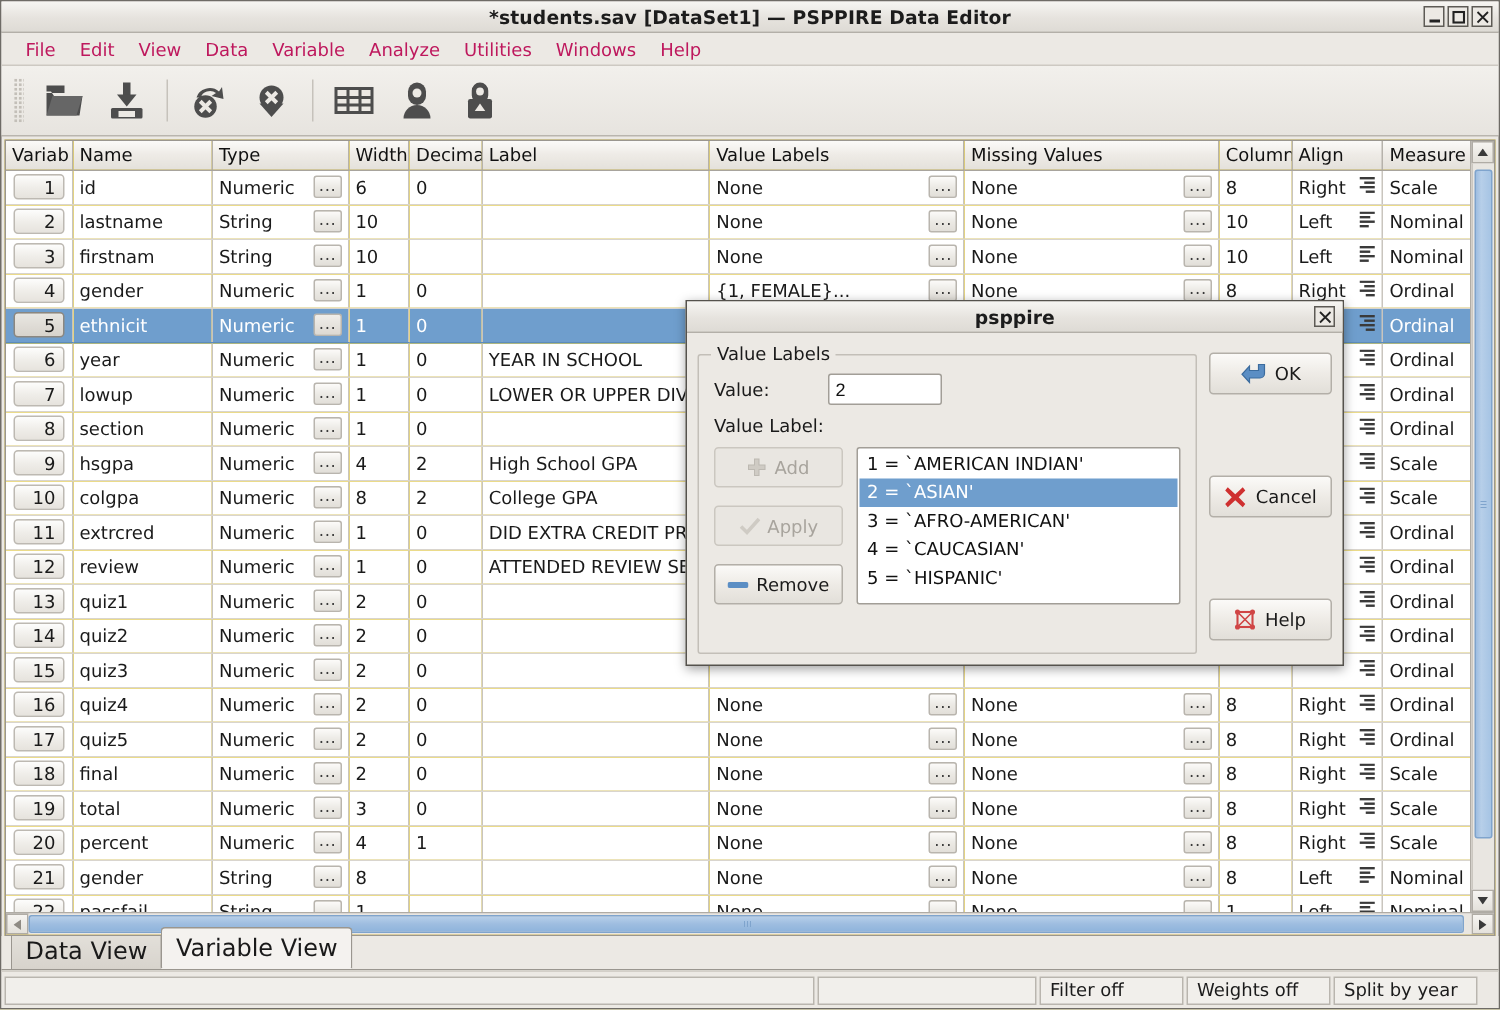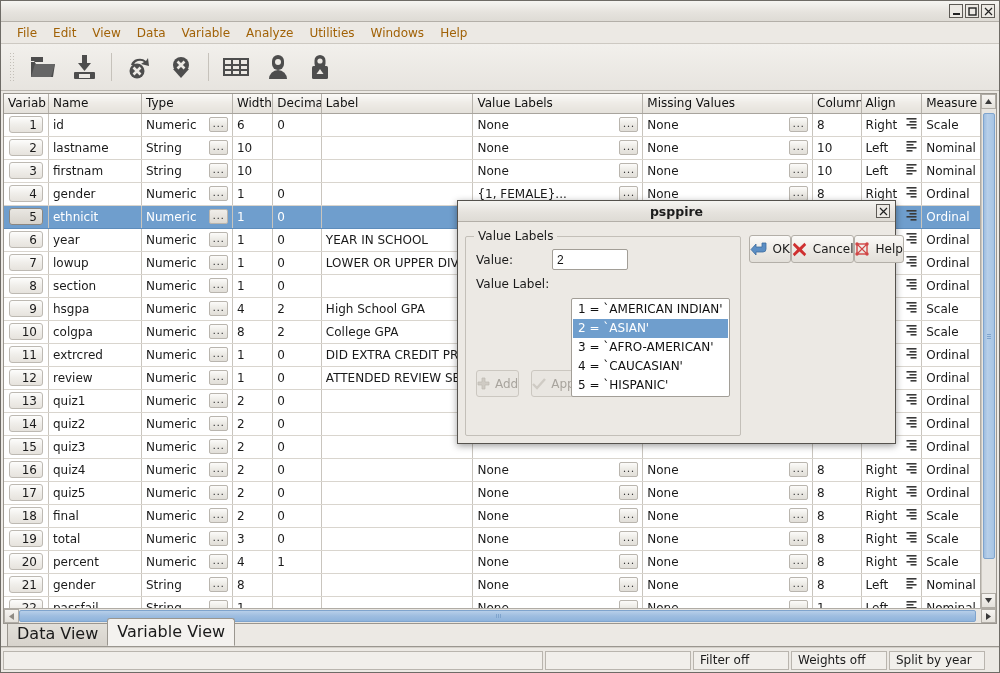--- a/index.html
+++ b/index.html
@@ -43,21 +43,21 @@
   .winbtn svg { display: block; }
 
   
   .menubar {
     height: 22px; flex: 0 0 22px;
     background: #ece9e4;
     border-bottom: 1px solid #cdc9c2;
     display: flex; align-items: center; padding-left: 8px;
   }
   .menuitem {
-    padding: 2px 8px; font-size: 12px; color: #a16207;
+    padding: 2px 8px; font-size: 12px; color: #be185d;
     cursor: default;
   }
 
   
   .toolbar {
     height: 47px; flex: 0 0 47px;
     background: linear-gradient(180deg,#f2f0ec 0%, #e7e4df 100%);
     border-bottom: 1px solid #b9b5ae;
     display: flex; align-items: center; padding-left: 8px; gap: 2px;
   }
@@ -248,42 +248,42 @@
   }
   .fieldrow { display: flex; align-items: center; margin-bottom: 7px; }
   .fieldlabel { font-size: 12px; color: #1a1a1a; width: 76px; }
   .textinput {
     height: 21px; line-height: 19px;
     border: 1px solid #a29e97; background: #ffffff;
     font-size: 12px; color: #111; padding: 0 4px;
     border-radius: 2px;
   }
   .lowerrow { display: flex; gap: 9px; margin-top: 4px; }
-  .btncol { width: 86px; display: flex; flex-direction: row; gap: 12px; align-items: flex-end; }
+  .btncol { width: 86px; display: flex; flex-direction: column; gap: 12px; }
   .dbtn {
     height: 27px;
     display: flex; align-items: center; justify-content: center; gap: 5px;
     background: linear-gradient(180deg,#fbfaf8 0%, #eeebe6 50%, #e2dfd9 100%);
     border: 1px solid #b3afa8; border-radius: 3px;
     font-size: 12px; color: #1a1a1a;
   }
   .dbtn.disabled { color: #a8a49d; background: #e9e6e1; border-color: #cbc7c0; }
   .listbox {
     flex: 1 1 auto;
     border: 1px solid #a29e97; background: #ffffff;
     border-radius: 2px; overflow: hidden; padding: 1px;
   }
   .litem {
     height: 19px; line-height: 19px;
     padding: 0 5px; font-size: 12px; color: #111;
     white-space: nowrap;
   }
   .litem.sel { background: #6f9ecd; color: #ffffff; }
   .rightbtns {
-    flex: 0 0 82px; display: flex; flex-direction: row;
+    flex: 0 0 82px; display: flex; flex-direction: column;
     justify-content: flex-start; gap: 0; padding-top: 5px;
   }
   .rbtn {
     height: 28px; margin-bottom: 54px;
     display: flex; align-items: center; justify-content: center; gap: 6px;
     background: linear-gradient(180deg,#fbfaf8 0%, #eeebe6 50%, #e2dfd9 100%);
     border: 1px solid #b3afa8; border-radius: 3px;
     font-size: 12px; color: #1a1a1a;
   }
   .rbtn:last-child { margin-bottom: 0; }
@@ -292,20 +292,21 @@
     width: 14px; height: 14px; border: 1px solid #5d5a55;
     background: #ece9e4; display: flex; align-items:center; justify-content:center;
   }
 </style>
 </head>
 <body>
 
 <div id="app">
 
   <div class="titlebar">
+    <div class="title">*students.sav [DataSet1] — PSPPIRE Data Editor</div>
     <div class="winbtns">
       <div class="winbtn">
         <svg width="9" height="9" viewBox="0 0 9 9">
             <rect x="1" y="6" width="7" height="2" fill="#222"></rect>
           </svg>
       </div>
       <div class="winbtn">
         <svg width="9" height="9" viewBox="0 0 9 9">
             <rect x="1" y="1" width="7" height="7" fill="none" stroke="#222" stroke-width="1.4"></rect>
           </svg>

